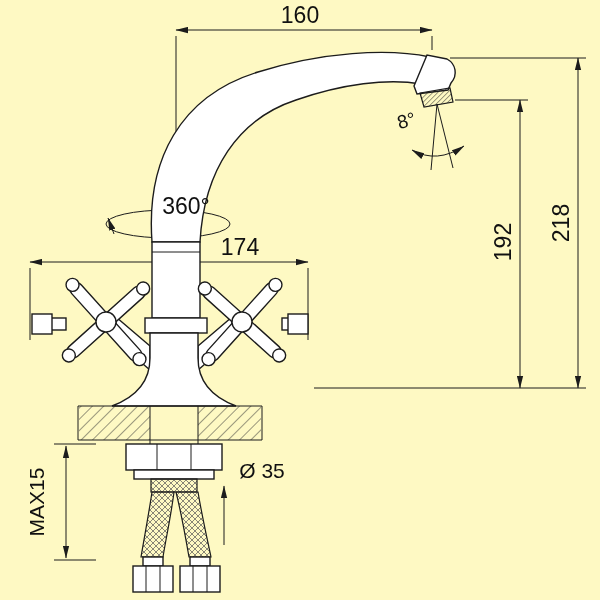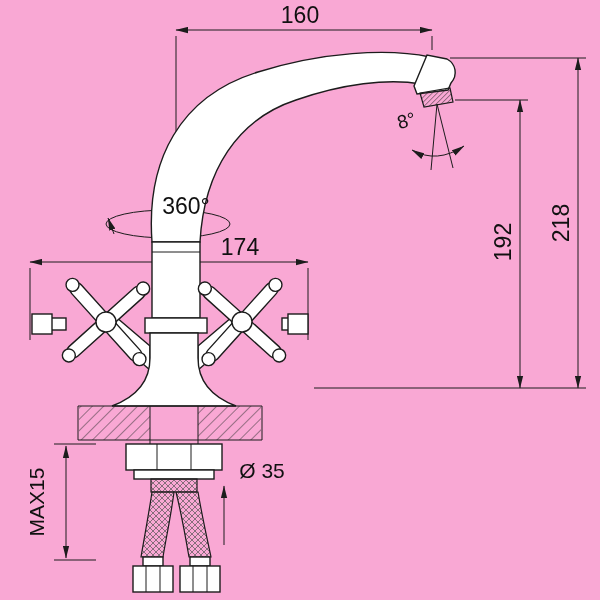--- a/index.html
+++ b/index.html
@@ -1,16 +1,16 @@
 <!DOCTYPE html>
 <html><head>
 <meta charset="utf-8">
 <style>
   html,body{margin:0;padding:0;background:#ffffff;}
-  .stage{width:600px;height:600px;position:relative;background:#f9a8d4;overflow:hidden;
+  .stage{width:600px;height:600px;position:relative;background:#fef9c3;overflow:hidden;
          font-family:"Liberation Sans",sans-serif;}
   svg{display:block;}
   .dim{stroke:#1c1c1c;stroke-width:1;fill:none;}
   .draw{stroke:#1c1c1c;stroke-width:1.4;fill:#ffffff;}
   .thin{stroke:#1c1c1c;stroke-width:1;fill:none;}
   text{fill:#111111;font-family:"Liberation Sans",sans-serif;}
   .num{font-size:23px;}
   .small{font-size:19px;}
   .mid{font-size:21px;}
 </style>

